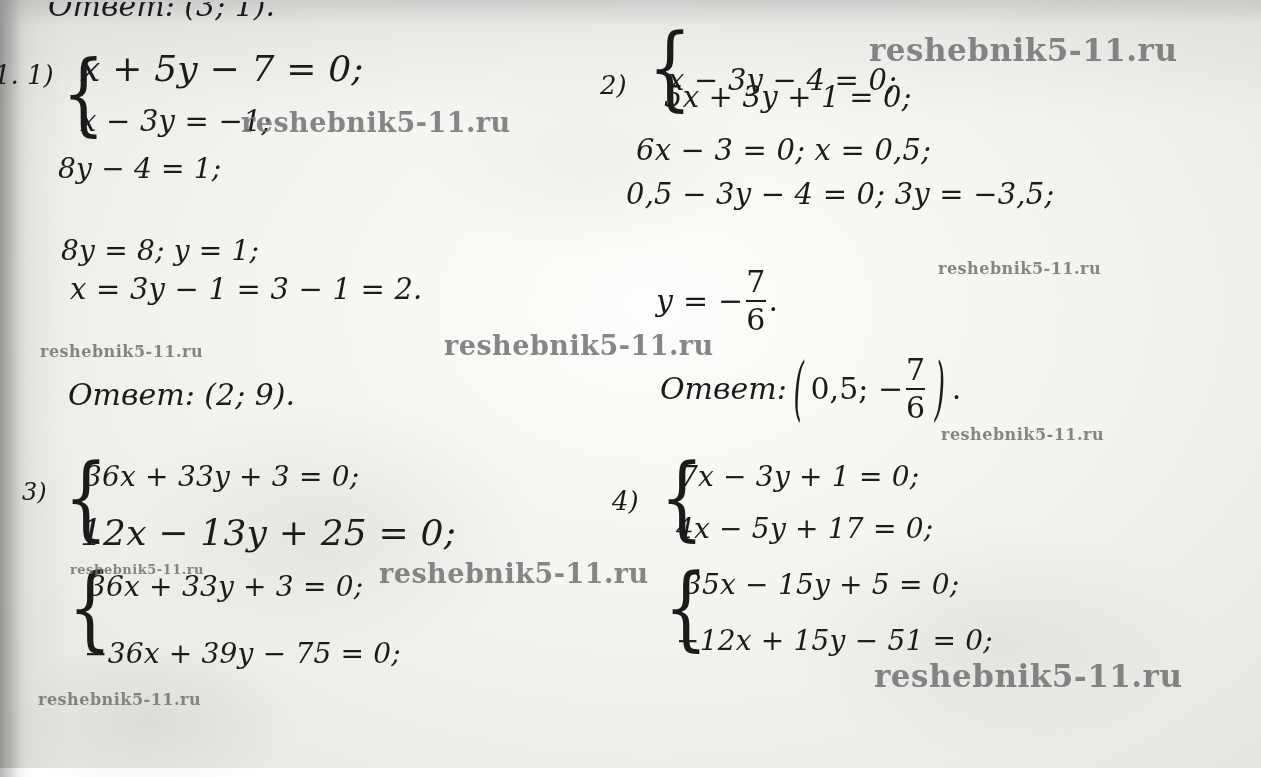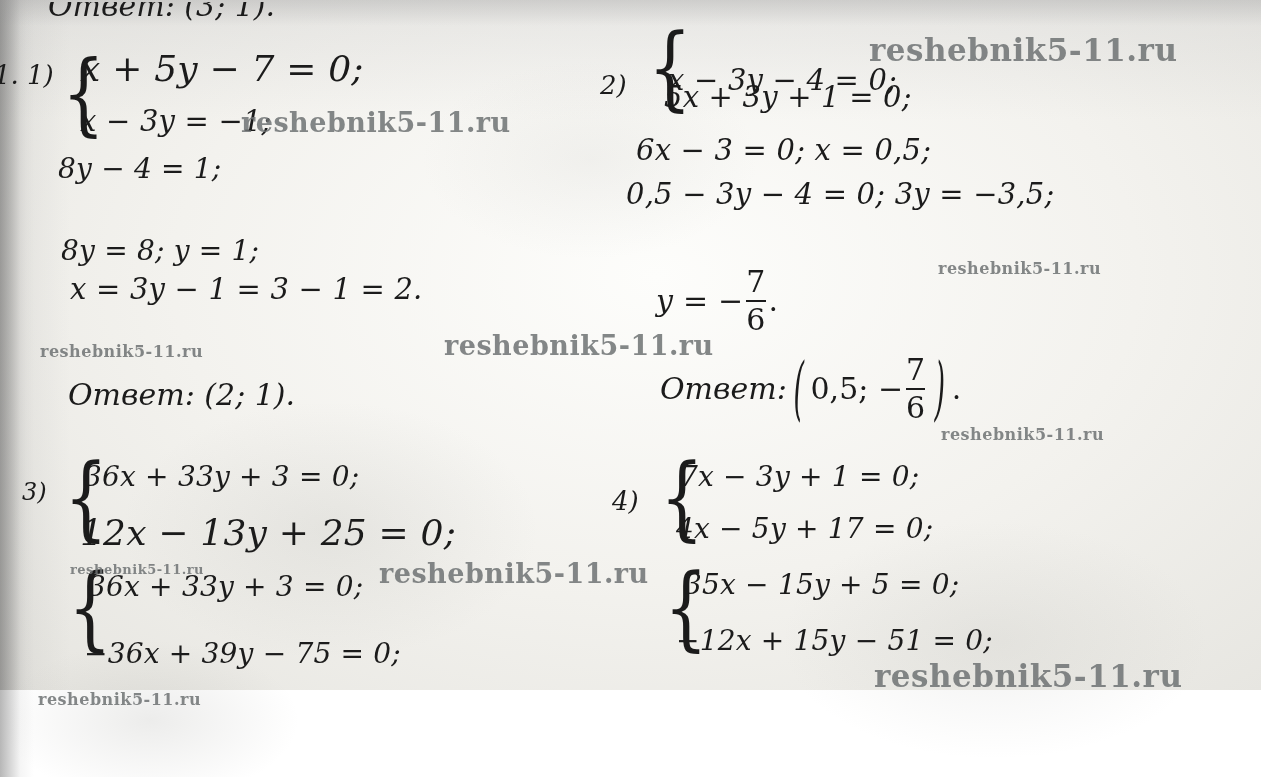--- a/index.html
+++ b/index.html
@@ -10,21 +10,21 @@
     width: 1261px;
     height: 777px;
     overflow: hidden;
     background: #ffffff;
     font-family: "Liberation Serif", serif;
     color: #1d1d1d;
   }
   #page {
     position: relative;
     width: 1261px;
-    height: 690px;
+    height: 768px;
     background:
       linear-gradient(90deg, rgba(120,120,120,0.30) 0px, rgba(160,160,160,0.12) 26px, rgba(255,255,255,0) 70px),
       linear-gradient(180deg, rgba(205,205,205,0.35) 0px, rgba(255,255,255,0) 120px),
       radial-gradient(ellipse at 52% 40%, #fdfdfb 0%, #f3f2ee 52%, #e6e5e0 100%);
   }
   
   .blotch {
     position: absolute;
     border-radius: 50%;
     pointer-events: none;
@@ -130,21 +130,21 @@
 
   <div class="brace" style="left:62px; top:48px; font-size:90px;">{</div>
 
   <div class="math it" style="left:80px; top:48px; font-size:36px;">x + 5y − 7 = 0;</div>
   <div class="math it" style="left:80px; top:104px; font-size:29px;">x − 3y = −1;</div>
 
   <div class="math it" style="left:58px; top:152px; font-size:28px;">8y − 4 = 1;</div>
   <div class="math it" style="left:61px; top:192px; font-size:28px;margin-top:42px;">8y = 8; y = 1;</div>
   <div class="math it" style="left:70px; top:272px; font-size:29px;text-align:right;">x = 3y − 1 = 3 − 1 = 2.</div>
 
-  <div class="answer" style="left:68px; top:377px; font-size:30px;">Ответ: (2; 1).</div>
+  <div class="answer" style="left:68px; top:377px; font-size:30px;">Ответ: (2; 9).</div>
 
   <div class="num-label" style="left:600px; top:70px; font-size:26px;">2)</div>
 
   <div class="brace" style="left:648px; top:22px; font-size:92px;">{</div>
 
   <div class="math it" style="left:668px; top:39px; font-size:29px;margin-top:24px;">x − 3y − 4 = 0;</div>
   <div class="math it" style="left:664px; top:80px; font-size:29px;">5x + 3y + 1 = 0;</div>
 
   <div class="math it" style="left:636px; top:133px; font-size:29px;">6x − 3 = 0; x = 0,5;</div>
   <div class="math it" style="left:626px; top:177px; font-size:29px;">0,5 − 3y − 4 = 0; 3y = −3,5;</div>

